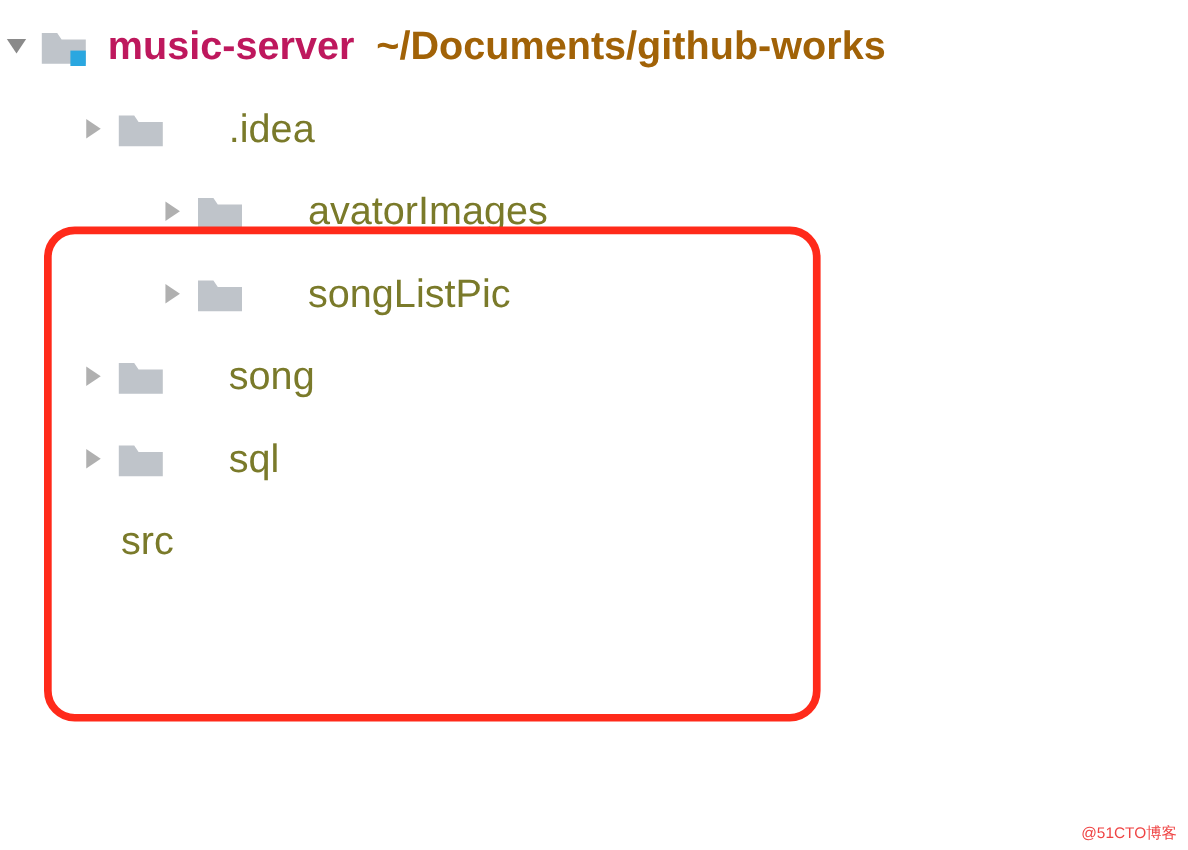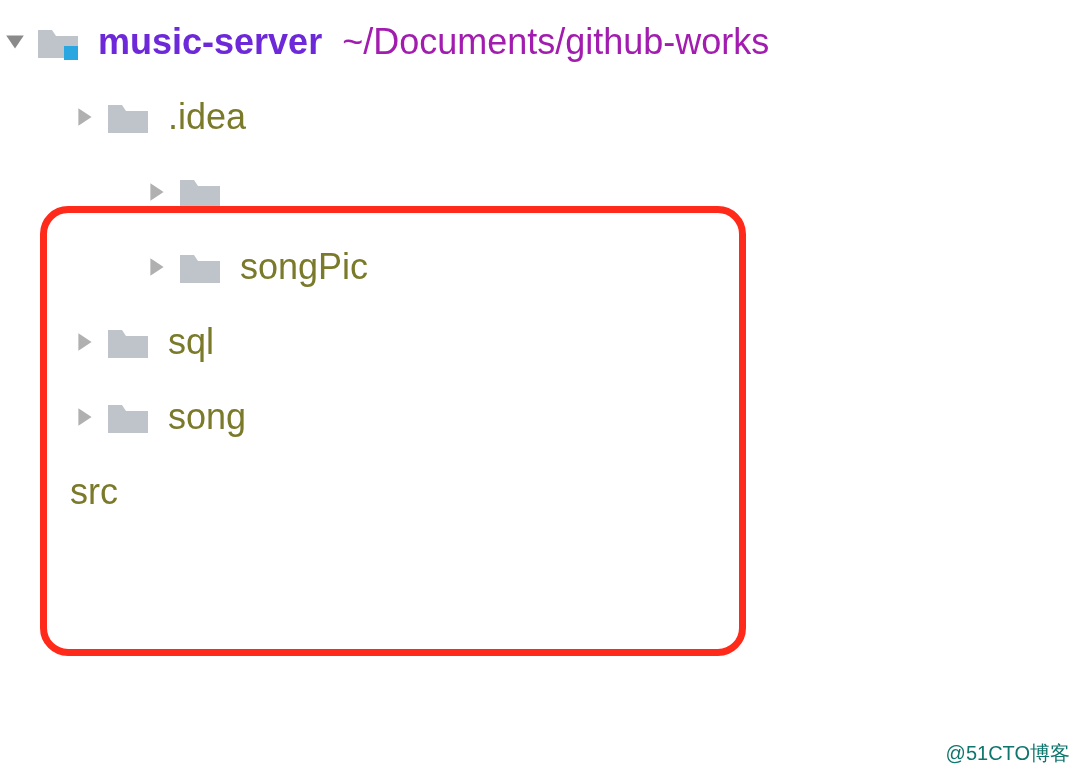--- a/index.html
+++ b/index.html
@@ -34,46 +34,47 @@
       width: 44px;
       height: 36px;
       display: inline-flex;
       align-items: center;
       margin-right: 18px;
       position: relative;
     }
     .label {
       color: #7a7a2a;
       font-weight: 400;
+      margin-left: 40px;
     }
     .root-label {
-      color: #6d28d9;
+      color: #be185d;
       font-weight: 700;
       margin-right: 20px;
     }
     .root-path {
-      color: #a21caf;
-      font-weight: 400;
+      color: #a16207;
+      font-weight: 700;
     }
     .highlight-box {
       position: absolute;
       border: 7px solid #ff2a1a;
       border-radius: 28px;
       left: 40px;
       top: 206px;
       width: 706px;
       height: 450px;
       pointer-events: none;
     }
     .watermark {
       position: absolute;
       right: 10px;
       bottom: 6px;
-      color: #0f766e;
-      font-size: 20px;
+      color: #ef4444;
+      font-size: 14px;
     }
   </style>
 </head>
 <body>
 
 <div class="tree">
 
   <div class="row indent-0">
     <span class="arrow">
       <svg width="22" height="22" viewBox="0 0 10 10">
@@ -99,78 +100,79 @@
     <span class="folder-icon">
       <svg width="44" height="36" viewBox="0 0 44 36">
           <path d="M2 6 L16 6 L20 12 L42 12 L42 34 L2 34 Z" fill="#bfc4ca"></path>
         </svg>
     </span>
     <span class="label">.idea</span>
   </div>
 
 
 
+  <div class="row indent-2">
+    <span class="arrow">
+      <svg width="22" height="22" viewBox="0 0 10 10">
+          <polygon points="2,1 8,5 2,9" fill="#b0b0b0"></polygon>
+        </svg>
+    </span>
+    <span class="folder-icon">
+      <svg width="44" height="36" viewBox="0 0 44 36">
+          <path d="M2 6 L16 6 L20 12 L42 12 L42 34 L2 34 Z" fill="#bfc4ca"></path>
+        </svg>
+    </span>
+    <span class="label">avatorImages</span>
+  </div>
 
 
   <div class="row indent-2">
     <span class="arrow">
       <svg width="22" height="22" viewBox="0 0 10 10">
           <polygon points="2,1 8,5 2,9" fill="#b0b0b0"></polygon>
         </svg>
     </span>
     <span class="folder-icon">
       <svg width="44" height="36" viewBox="0 0 44 36">
           <path d="M2 6 L16 6 L20 12 L42 12 L42 34 L2 34 Z" fill="#bfc4ca"></path>
         </svg>
     </span>
+    <span class="label">songListPic</span>
   </div>
 
-  <div class="row indent-2">
+
+  <div class="row indent-1">
     <span class="arrow">
       <svg width="22" height="22" viewBox="0 0 10 10">
           <polygon points="2,1 8,5 2,9" fill="#b0b0b0"></polygon>
         </svg>
     </span>
     <span class="folder-icon">
       <svg width="44" height="36" viewBox="0 0 44 36">
           <path d="M2 6 L16 6 L20 12 L42 12 L42 34 L2 34 Z" fill="#bfc4ca"></path>
         </svg>
     </span>
-    <span class="label">songPic</span>
+    <span class="label">song</span>
   </div>
 
   <div class="row indent-1">
     <span class="arrow">
       <svg width="22" height="22" viewBox="0 0 10 10">
           <polygon points="2,1 8,5 2,9" fill="#b0b0b0"></polygon>
         </svg>
     </span>
     <span class="folder-icon">
       <svg width="44" height="36" viewBox="0 0 44 36">
           <path d="M2 6 L16 6 L20 12 L42 12 L42 34 L2 34 Z" fill="#bfc4ca"></path>
         </svg>
     </span>
     <span class="label">sql</span>
   </div>
 
   <div class="row indent-1">
-    <span class="arrow">
-      <svg width="22" height="22" viewBox="0 0 10 10">
-          <polygon points="2,1 8,5 2,9" fill="#b0b0b0"></polygon>
-        </svg>
-    </span>
-    <span class="folder-icon">
-      <svg width="44" height="36" viewBox="0 0 44 36">
-          <path d="M2 6 L16 6 L20 12 L42 12 L42 34 L2 34 Z" fill="#bfc4ca"></path>
-        </svg>
-    </span>
-    <span class="label">song</span>
-  </div>
-
-  <div class="row indent-1">
 
     <span class="label">src</span>
   </div>
 
 </div>
 
 <div class="highlight-box"></div>
 
 <div class="watermark">@51CTO博客</div>
 

